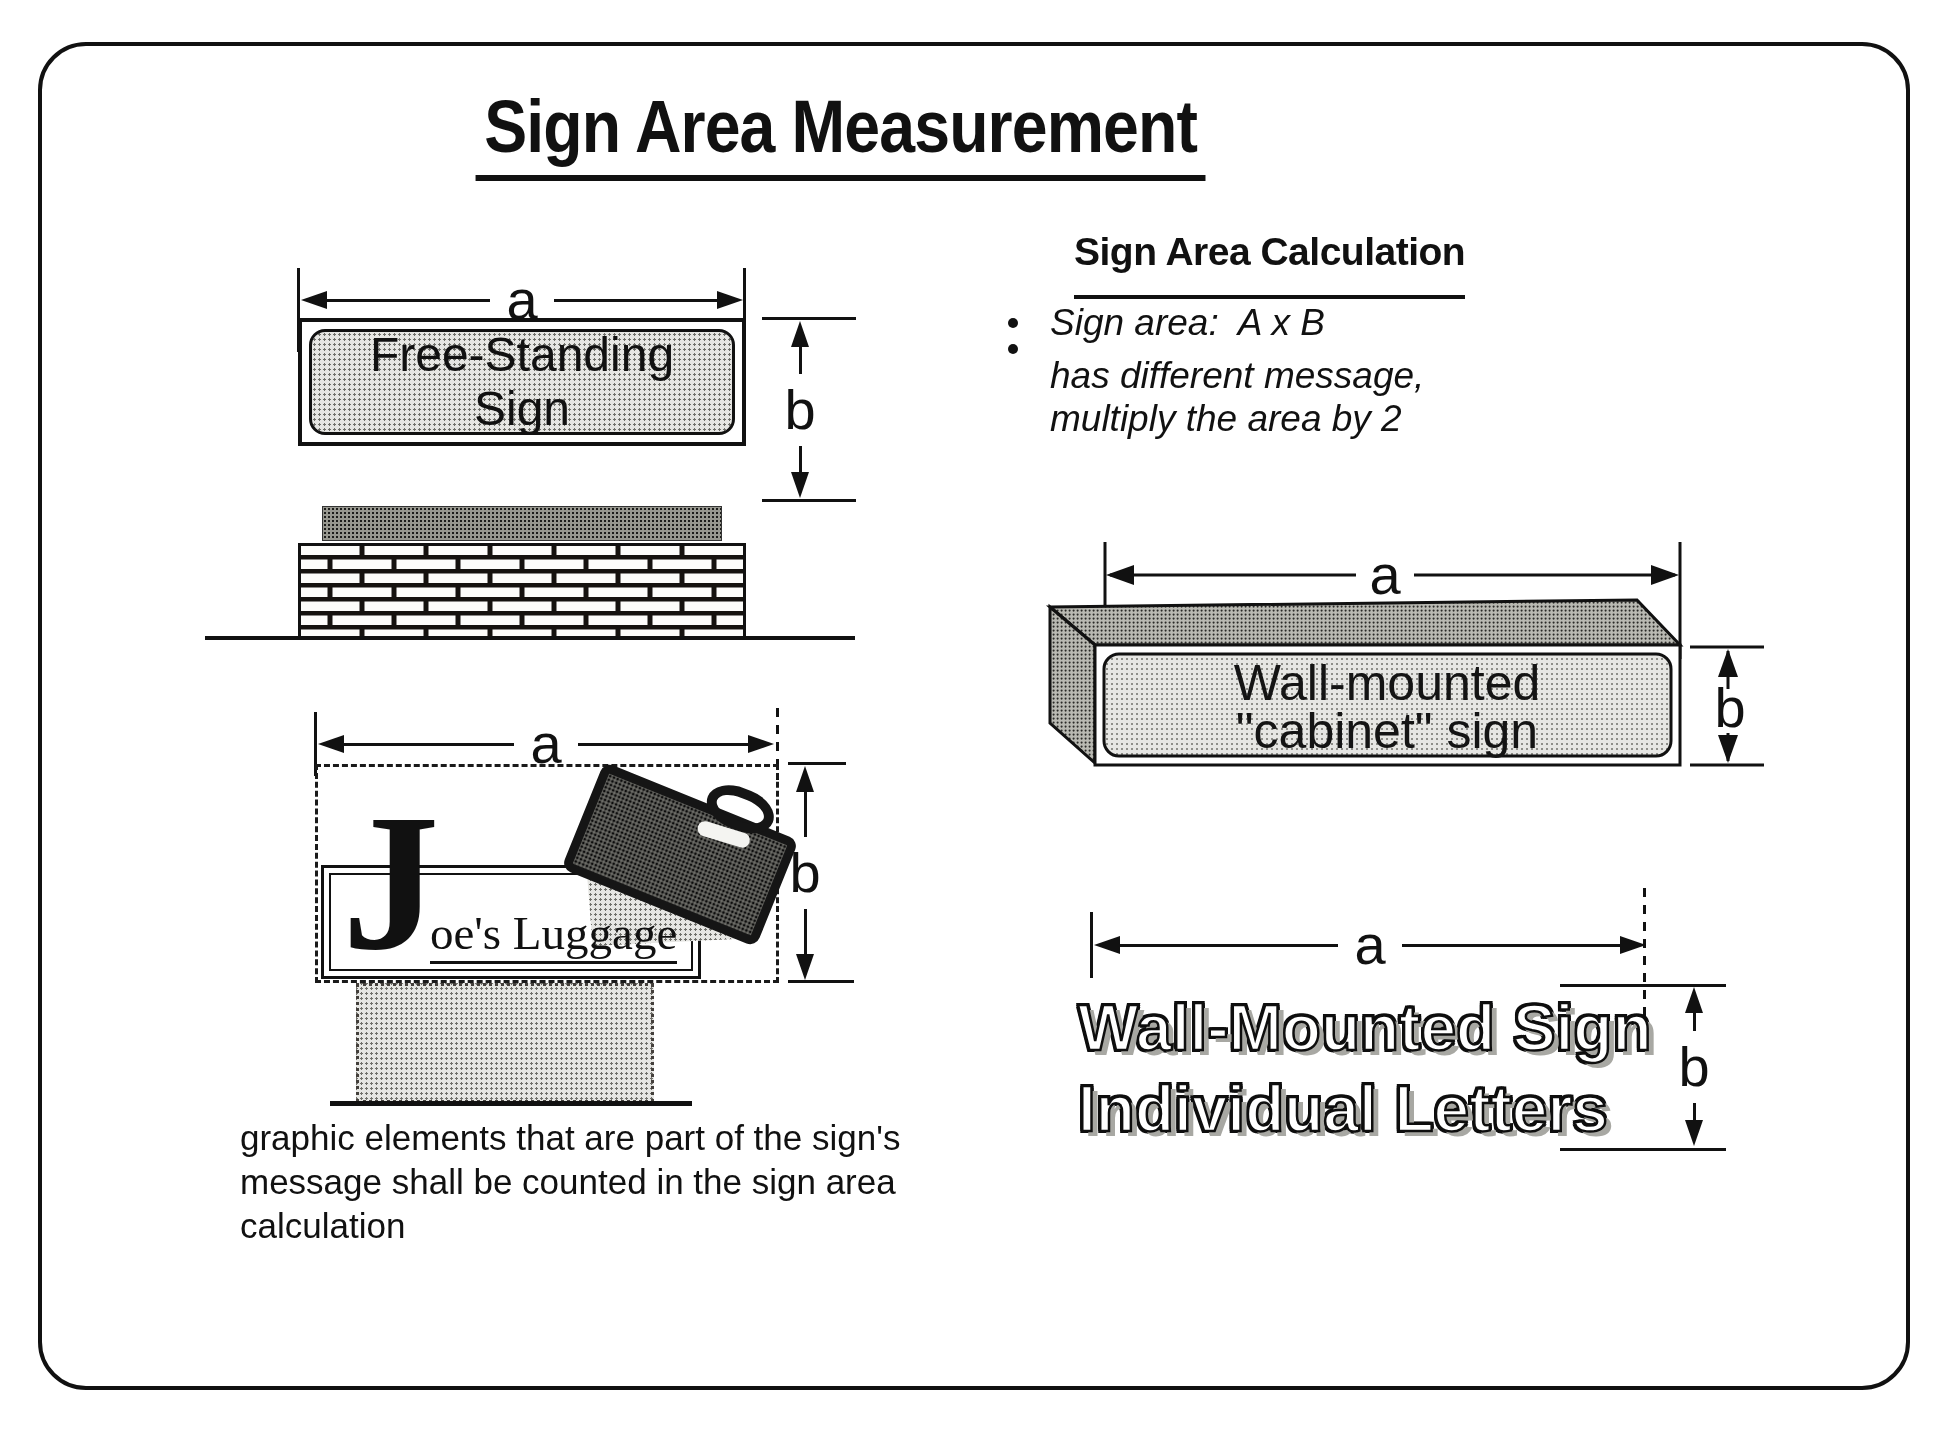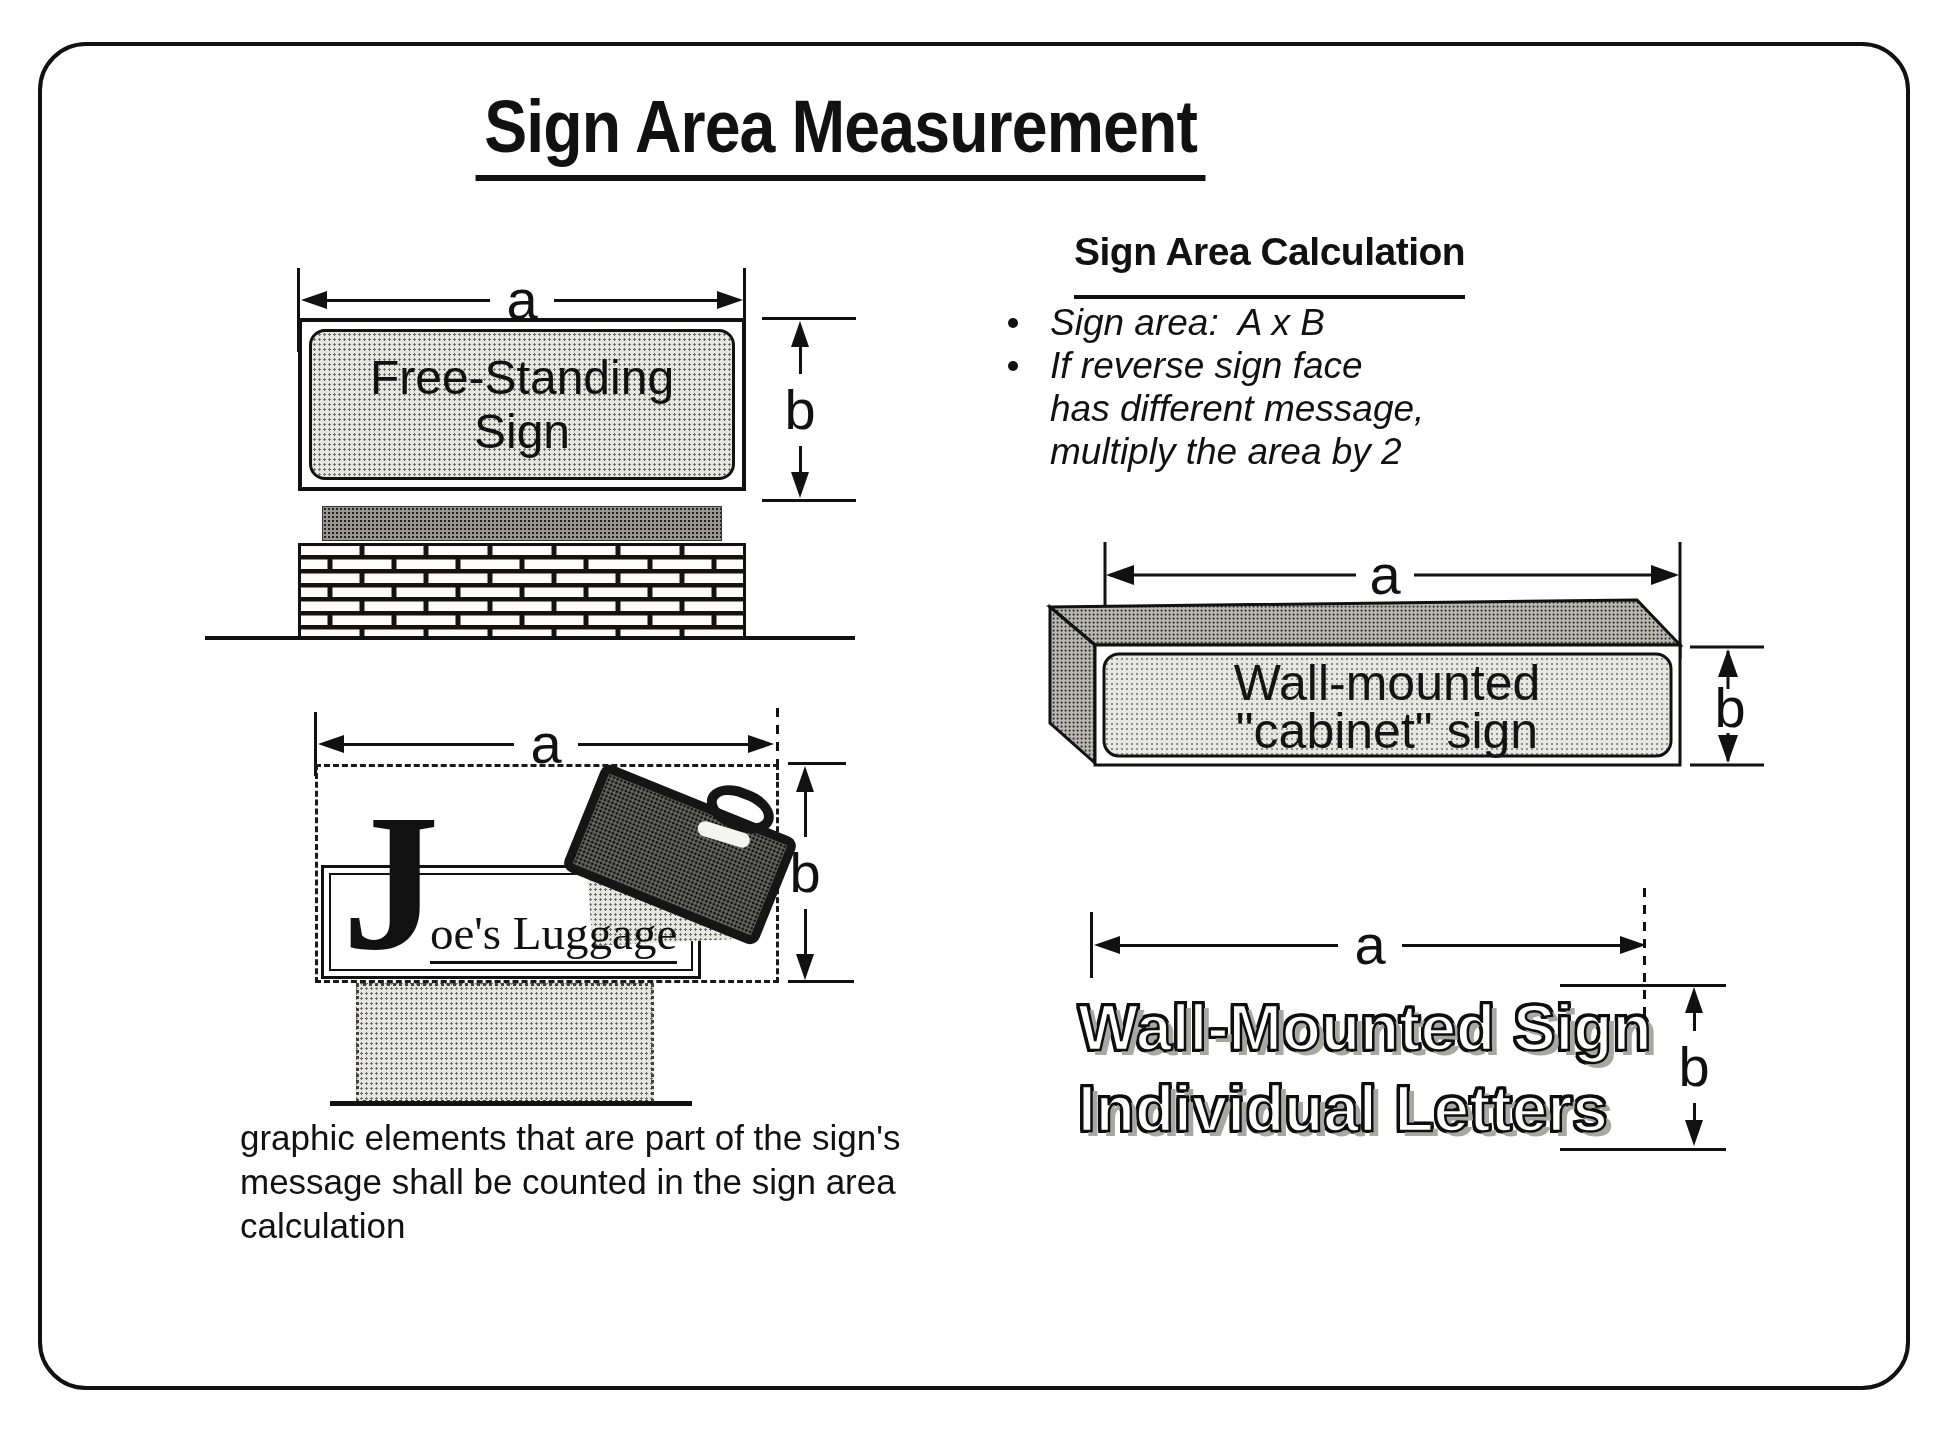--- a/index.html
+++ b/index.html
@@ -52,21 +52,21 @@
     background-size:4px 4px;
   }
   .stipcase{
     background-color:#6b6b66;
     background-image:radial-gradient(#0c0c0c 1.3px,transparent 1.7px);
     background-size:4px 4px;
   }
 
   
   .fs-box{
-    position:absolute;left:298px;top:318px;width:448px;height:173px;
+    position:absolute;left:298px;top:318px;width:448px;height:128px;
     border:4px solid var(--ink);background:#fff;box-sizing:border-box;padding:7px;
   }
   .fs-face{
     width:100%;height:100%;box-sizing:border-box;border:3px solid var(--ink);border-radius:16px;
     display:flex;flex-direction:column;align-items:center;justify-content:center;
     font-size:48px;line-height:1.12;text-align:center;
   }
   .fs-band{
     position:absolute;left:322px;top:506px;width:400px;height:35px;
     border:1px solid #333;box-sizing:border-box;
@@ -197,21 +197,20 @@
   </div>
 
   <div class="rh">Sign Area Calculation</div>
   <div class="bullets">
     <div class="brow">
       <span class="bdot"></span>
       <span class="btext">Sign area:  A x B</span>
     </div>
     <div class="brow">
       <span class="bdot"></span>
-      <span class="btext">If reverse sign face</span>
     </div>
     <div class="brow cont">
       <span class="btext">has different message,</span>
     </div>
     <div class="brow cont">
       <span class="btext">multiply the area by 2</span>
     </div>
   </div>
 
   <svg class="cab-svg" width="730" height="270" viewBox="0 0 730 270">

